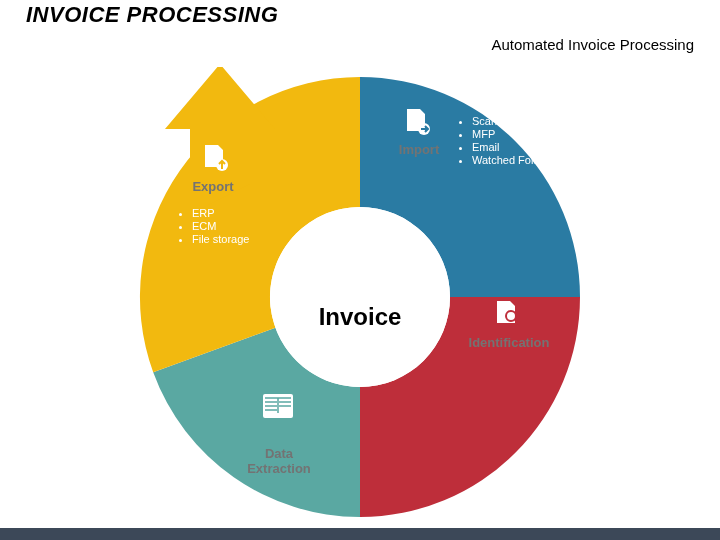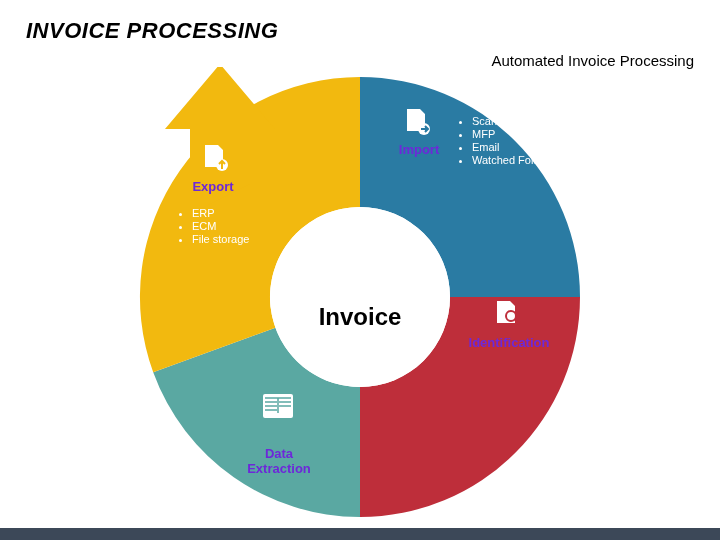--- a/index.html
+++ b/index.html
@@ -1,23 +1,23 @@
 <!DOCTYPE html>
 <html><head>
 <meta charset="utf-8">
 <style>
   * { margin: 0; padding: 0; box-sizing: border-box; }
   body { width: 720px; height: 540px; background: #fff; font-family: Arial, sans-serif; position: relative; overflow: hidden; }
-  .header { padding: 18px 26px 4px; }
+  .header { padding: 2px 26px 4px; }
   .title { font-size: 22px; font-weight: 900; letter-spacing: 0.5px; font-style: italic; }
   .subtitle { font-size: 15px; margin-top: 8px; text-align: right; }
   .donut-container { position: absolute; left: 50%; top: 55%; transform: translate(-50%, -50%); width: 460px; height: 460px; }
   .center { position: absolute; left: 50%; top: 50%; transform: translate(-50%, -50%); width: 180px; height: 180px; background: #fff; border-radius: 50%; display: flex; align-items: center; justify-content: center; text-align: center; }
   .center-text { font-size: 24px; font-weight: 900; line-height: 1.15; margin-top: 40px; }
-  .seg-label { position: absolute; color: #6d28d9; font-size: 13px; font-weight: 700; text-align: center; }
+  .seg-label { position: absolute; color: #737373; font-size: 13px; font-weight: 700; text-align: center; }
   .seg-items { position: absolute; color: #fff; font-size: 11px; }
   .seg-items li { margin-bottom: 1px; list-style: disc; margin-left: 14px; }
   .icon { position: absolute; }
   .bottom-bar { position: absolute; bottom: 0; left: 0; right: 0; height: 12px; background: #3c4858; }
 </style>
 </head>
 <body>
 
 <div class="header">
   <div class="title">INVOICE PROCESSING</div>

